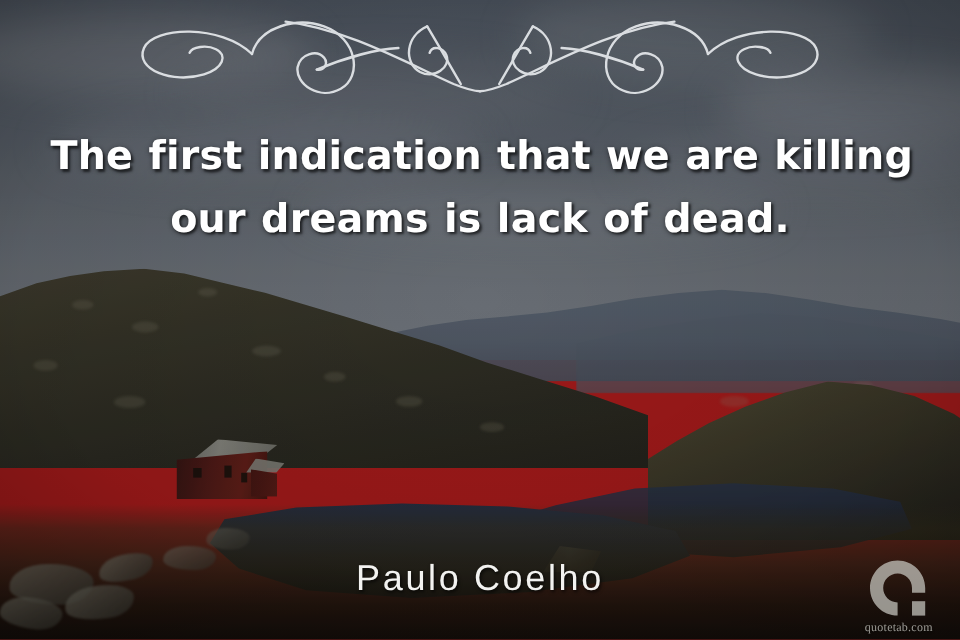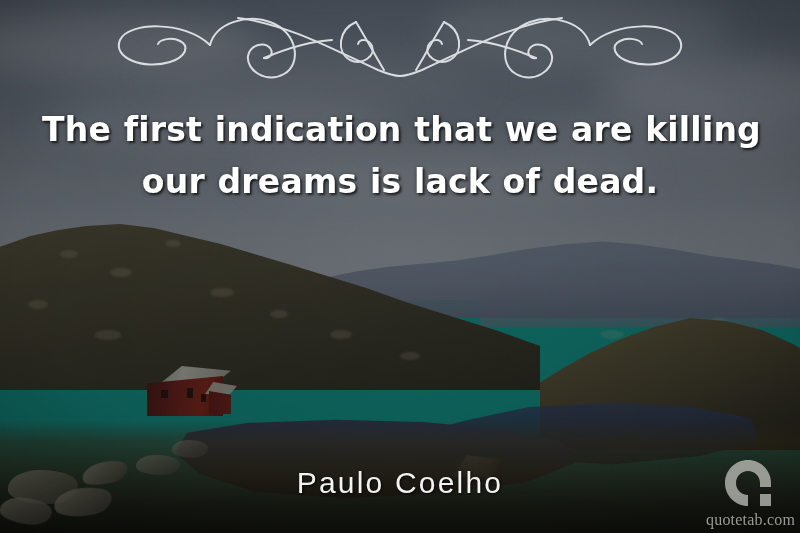--- a/index.html
+++ b/index.html
@@ -10,21 +10,21 @@
   }
   body {
     font-family: "Liberation Sans", sans-serif;
   }
 
   .quote-card {
     position: relative;
     width: 800px;
     height: 533px;
     overflow: hidden;
-    background: #0f766e;
+    background: #b91c1c;
     user-select: none;
   }
 
   
   .bg {
     position: absolute;
     inset: 0;
     overflow: hidden;
   }
 
@@ -280,21 +280,21 @@
     opacity: 0.72;
   }
   .brand-mark {
     width: 54px; height: 54px;
     margin: 0 auto 1px auto;
     position: relative;
   }
   .brand-mark svg { display: block; }
   .brand-text {
     font-family: "Liberation Serif", "DejaVu Serif", serif;
-    font-size: 16px;
+    font-size: 10px;
     color: #cfcfc9;
     letter-spacing: 0.2px;
     text-shadow: 0 1px 2px rgba(0,0,0,0.8);
   }
 </style>
 </head>
 <body>
 
 <div class="quote-card">
 

